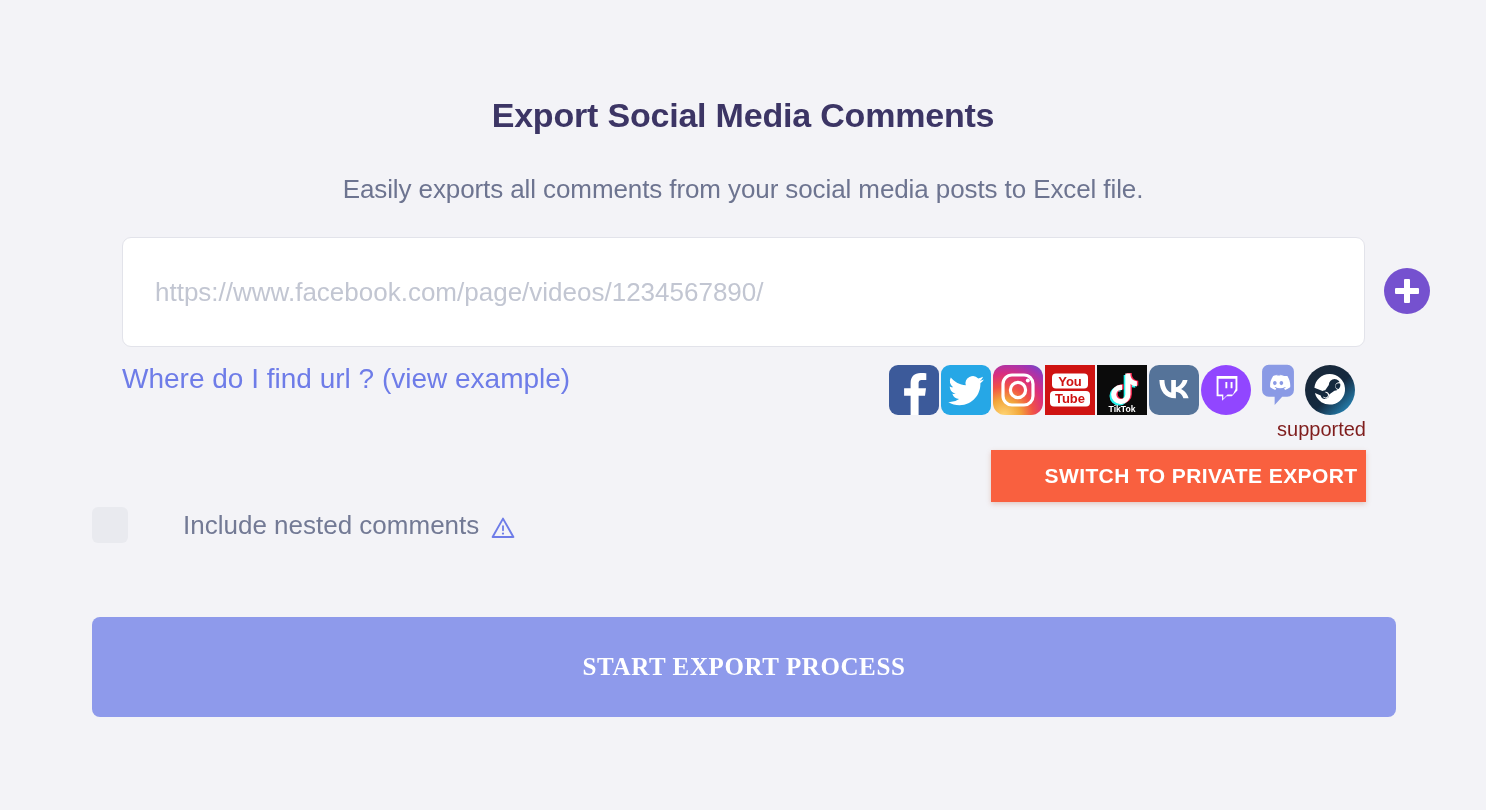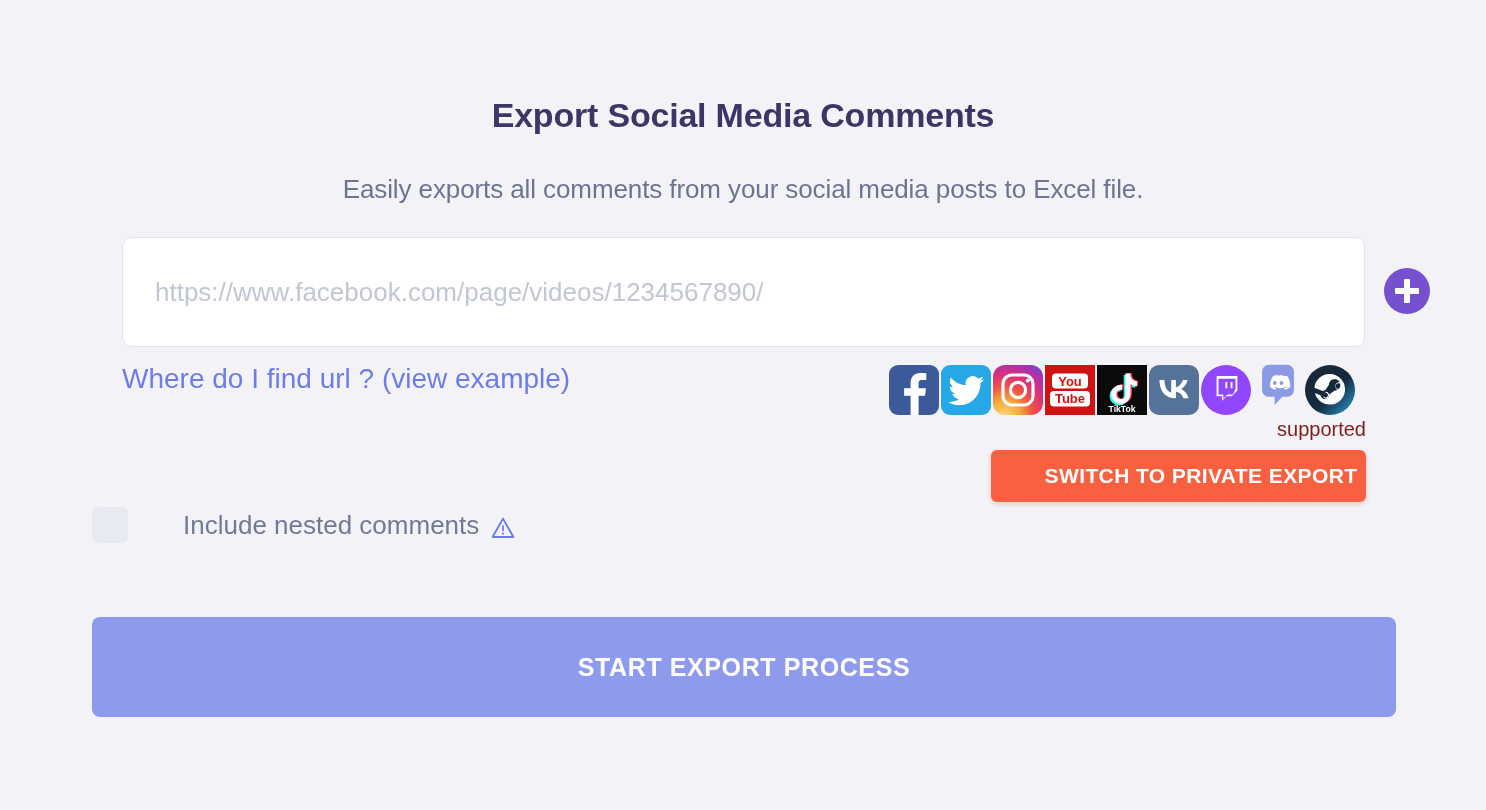--- a/index.html
+++ b/index.html
@@ -144,21 +144,21 @@
   
   .private-btn {
     position: absolute;
     top: 450px;
     left: 991px;
     width: 375px;
     height: 52px;
     background: #f9603f;
     color: #ffffff;
     border: none;
-    border-radius: 6px;
+    border-radius: 0;
     font-family: "Liberation Sans", sans-serif;
     font-size: 21px;
     font-weight: 700;
     letter-spacing: 0.4px;
     cursor: pointer;
     box-shadow: 0 2px 5px rgba(180,90,60,0.28);
     padding-left: 45px;
   }
 
   
@@ -198,21 +198,21 @@
   .start-btn {
     position: absolute;
     top: 617px;
     left: 92px;
     width: 1304px;
     height: 100px;
     background: #8e9aeb;
     color: #ffffff;
     border: none;
     border-radius: 8px;
-    font-family: Liberation Sans, sans-serif;
+    font-family: Liberation Serif, serif;
     font-size: 25px;
     font-weight: 700;
     letter-spacing: 0.6px;
     cursor: pointer;
   }
 </style>
 </head>
 <body>
 
 <div class="page">

